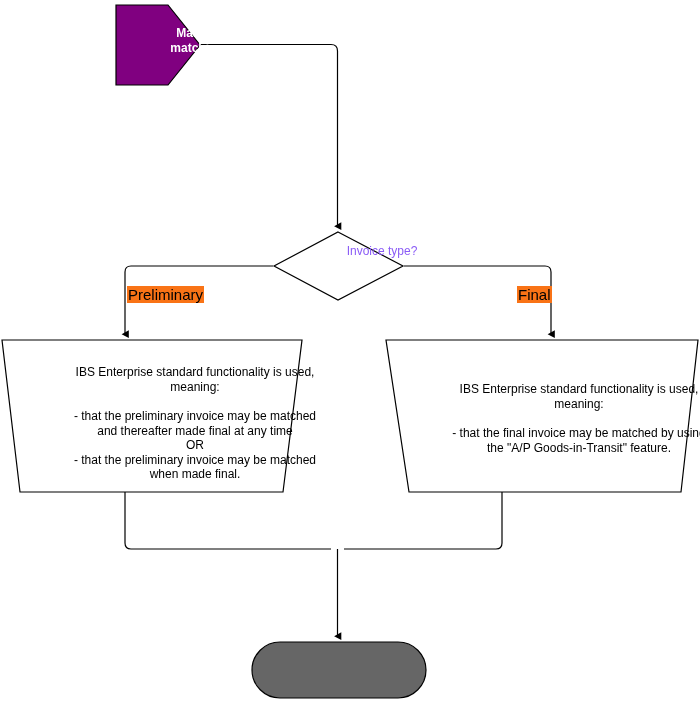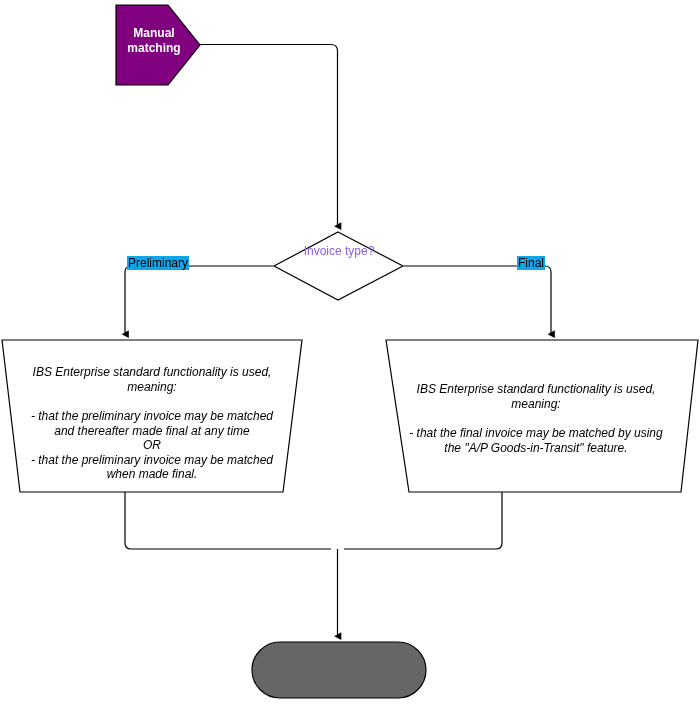--- a/index.html
+++ b/index.html
@@ -22,40 +22,40 @@
     top: 0;
     left: 0;
     width: 700px;
     height: 704px;
   }
   .node-text {
     position: absolute;
     text-align: center;
     line-height: 1.22;
     white-space: pre-wrap;
+    margin-left: 43px;
   }
   .start-label {
     color: #ffffff;
     font-weight: bold;
     font-size: 12px;
     left: 118px;
     top: 26px;
     width: 72px;
   }
   .decision-label {
     color: #8b5cf6;
     font-size: 12px;
     left: 283px;
     top: 244px;
     width: 112px;
   }
   .process-label {
     color: #000000;
     font-size: 12px;
-    font-style: italic;
   }
   .process-label-left {
     left: 16px;
     top: 365px;
     width: 272px;
   }
   .process-label-right {
     left: 400px;
     top: 382px;
     width: 272px;
@@ -63,25 +63,26 @@
   .end-label {
     color: #ffffff;
     font-weight: bold;
     font-size: 12px;
     left: 258px;
     top: 657px;
     width: 166px;
   }
   .edge-label {
     position: absolute;
-    font-size: 12px;
+    font-size: 15px;
     color: #000000;
-    background: #0ea5e9;
+    background: #f97316;
     padding: 0 1px;
     white-space: nowrap;
+    margin-top: 30px;
   }
   .edge-label-preliminary {
     left: 127px;
     top: 256px;
   }
   .edge-label-final {
     left: 517px;
     top: 256px;
   }
 </style>

